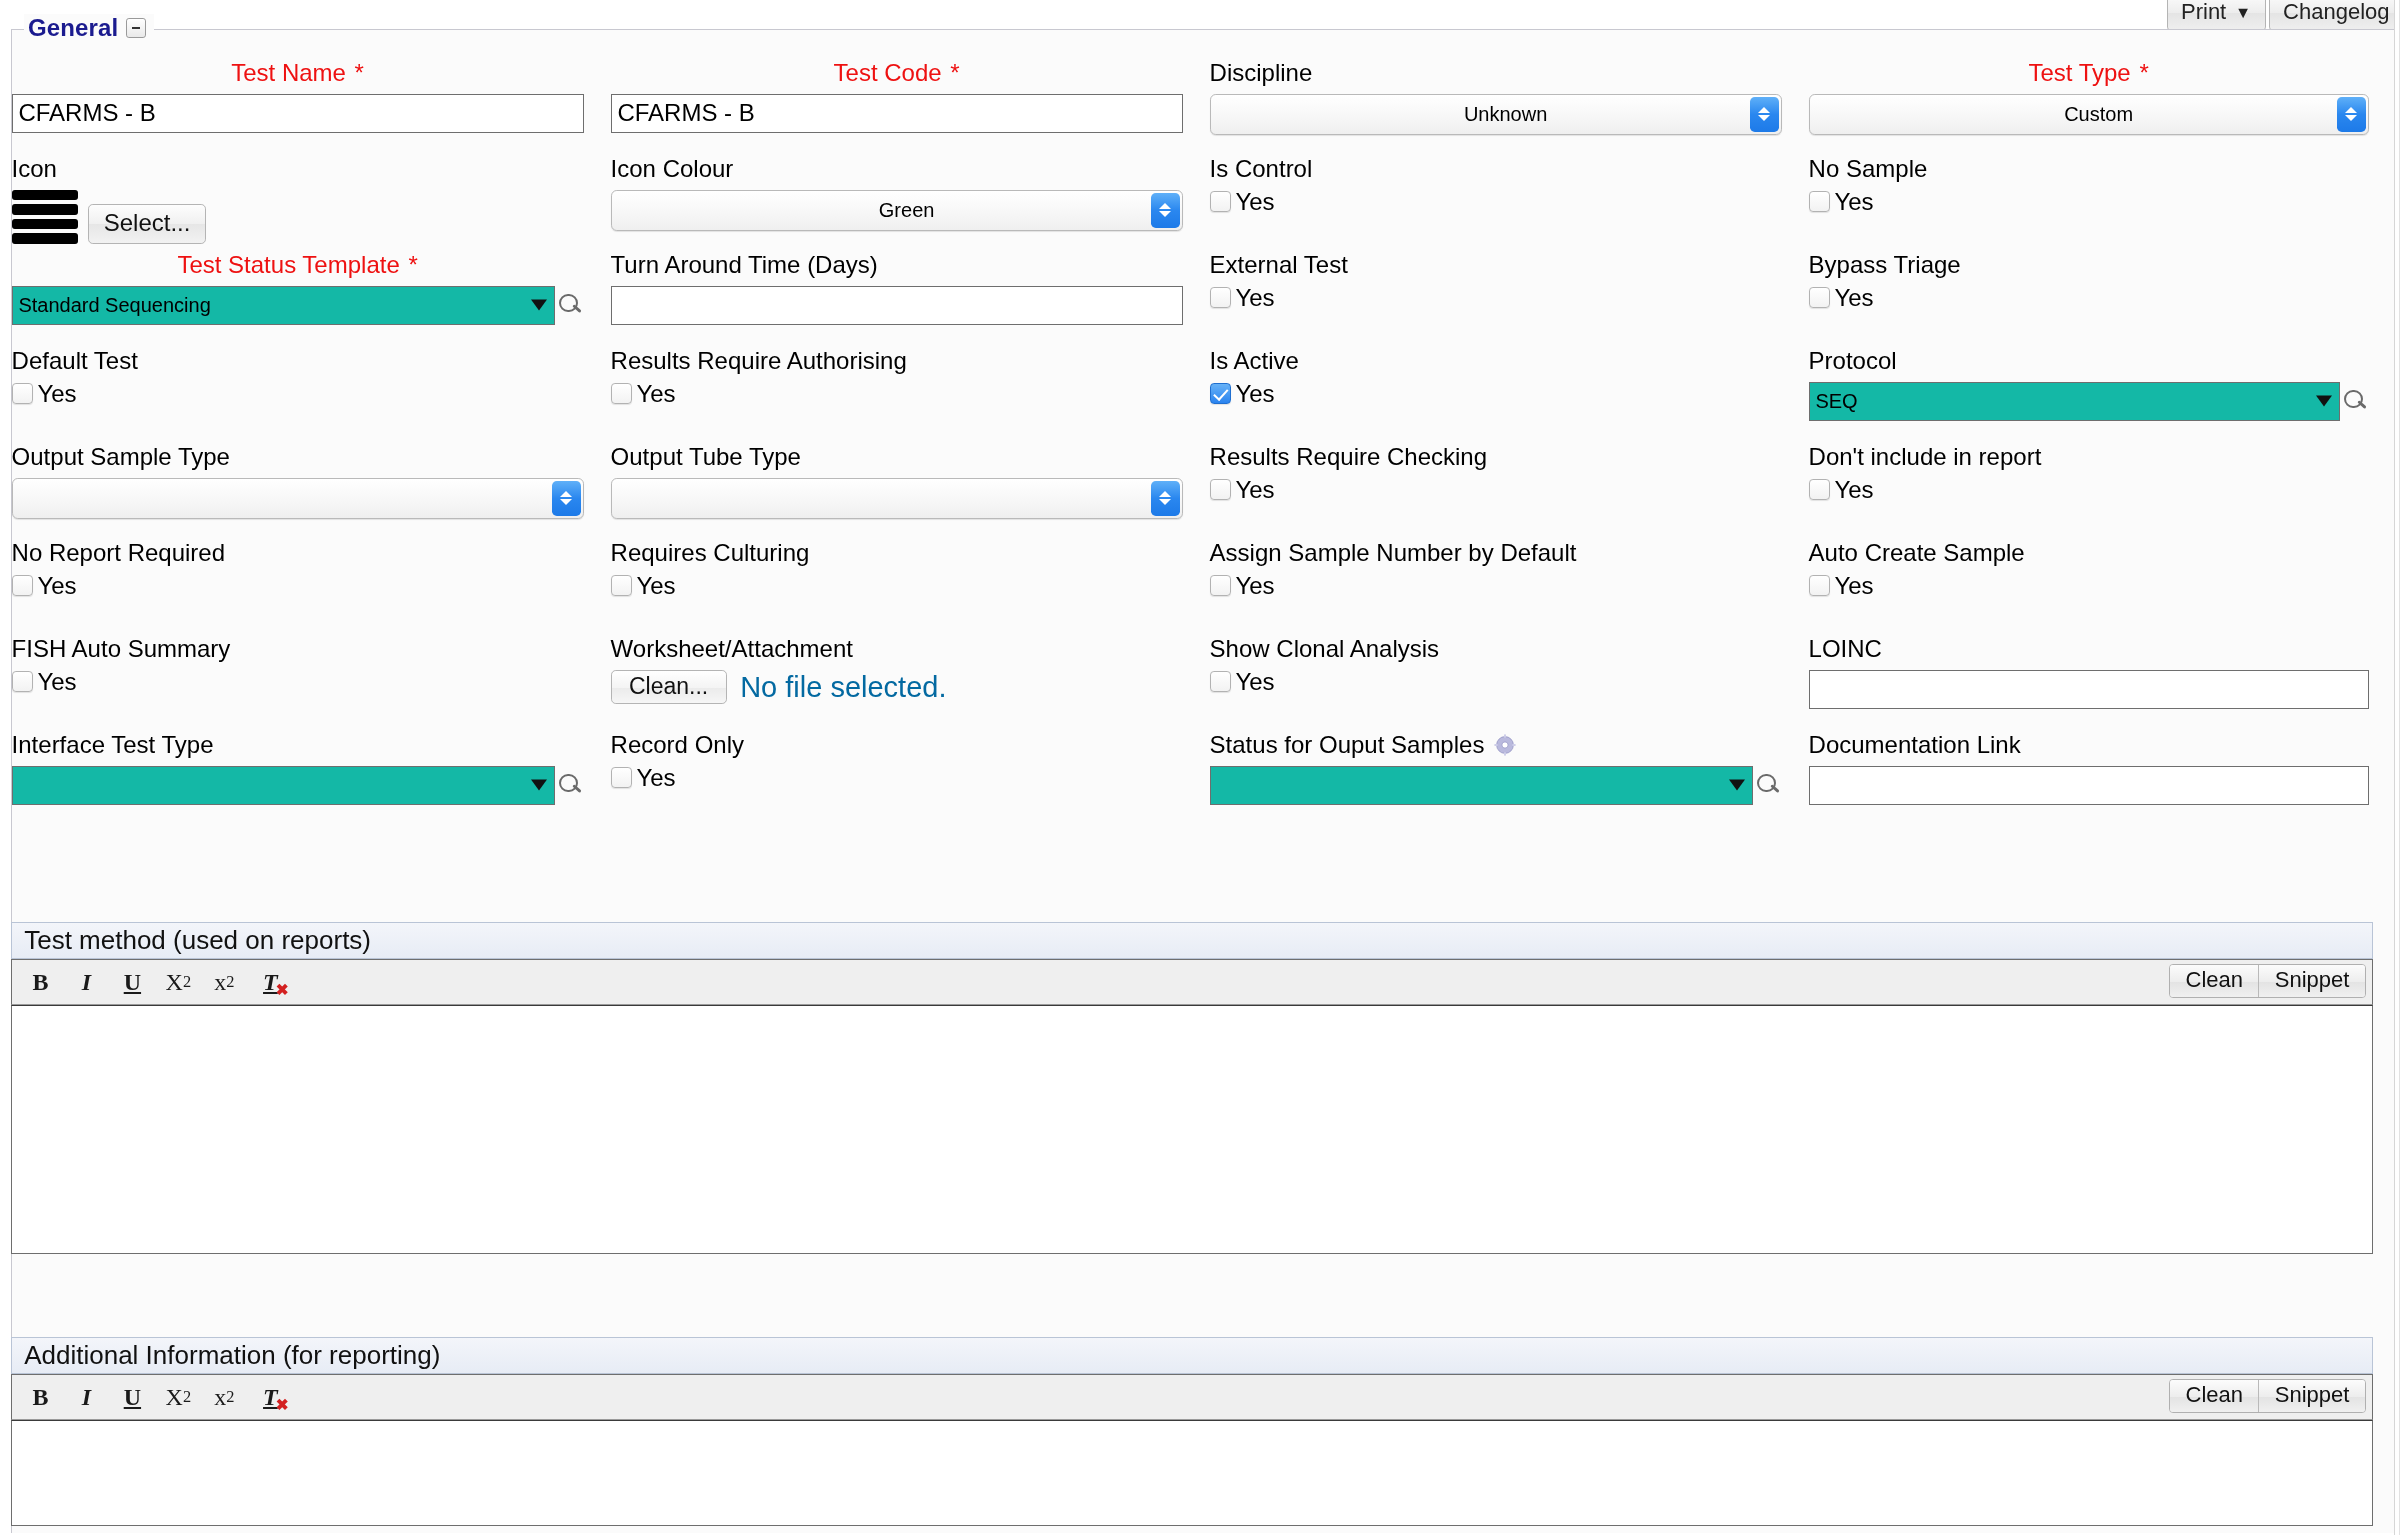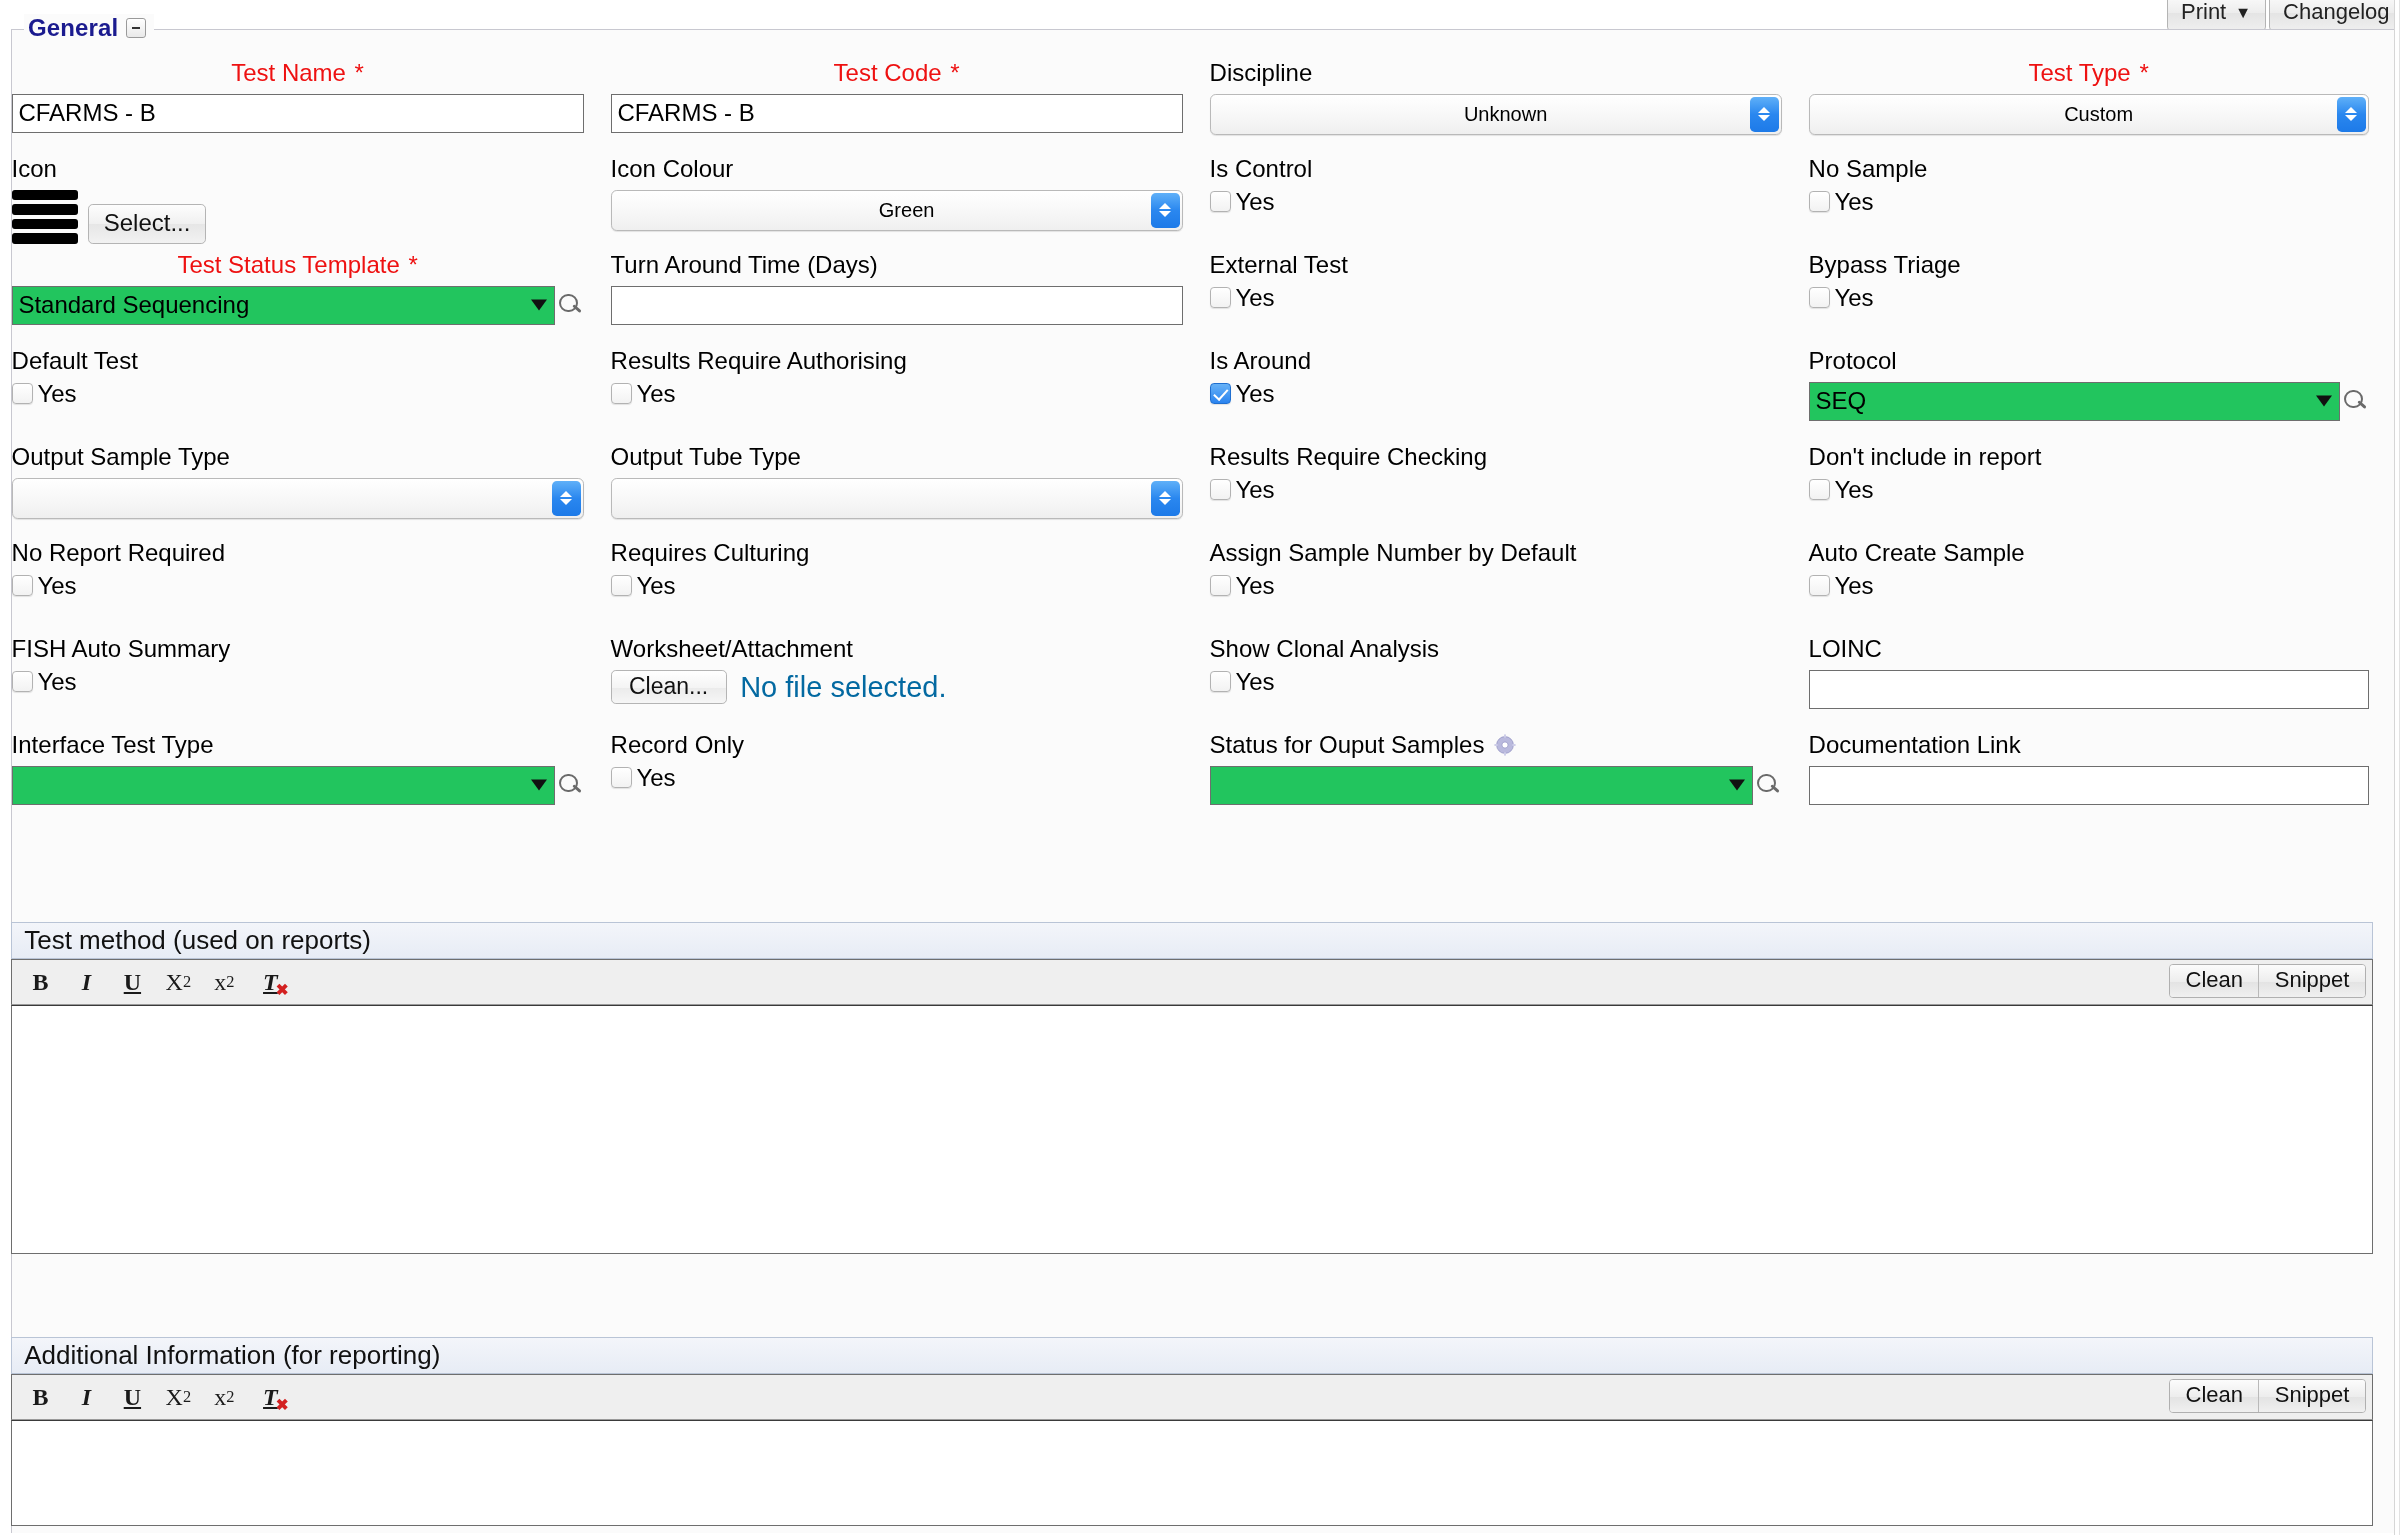--- a/index.html
+++ b/index.html
@@ -140,24 +140,24 @@
   .macselect .arrows i.up { border-bottom: 6.8px solid #fff; }
   .macselect .arrows i.dn { border-top: 6.8px solid #fff; }
 
   
   .combowrap { display: flex; align-items: center; }
   .combo {
     position: relative;
     flex: 1 1 auto;
     height: 39px;
     border: 1.9px solid #6e6e6e;
-    background: #22c55e;
+    background: #14b8a6;
     display: flex; align-items: center;
     padding: 0 33px 0 5.8px;
-    font-size: 24px;
+    font-size: 20px;
     color: #000;
     overflow: hidden;
   }
   .combo .caret {
     position: absolute; right: 6.8px; top: 50%;
     transform: translateY(-50%);
     width: 0; height: 0;
     border-left: 8.7px solid transparent;
     border-right: 8.7px solid transparent;
     border-top: 11.6px solid #111;
@@ -462,21 +462,21 @@
       </div>
     </div>
     <div class="cell rowslot">
       <div class="flabel">Results Require Authorising</div>
       <div class="ckrow">
         <span class="ckbox"></span>
         <span class="cklabel">Yes</span>
       </div>
     </div>
     <div class="cell rowslot">
-      <div class="flabel">Is Around</div>
+      <div class="flabel">Is Active</div>
       <div class="ckrow">
         <span class="ckbox on"></span>
         <span class="cklabel">Yes</span>
       </div>
     </div>
     <div class="cell rowslot">
       <div class="flabel">Protocol</div>
       <div class="combowrap">
         <div class="combo">
           <span>SEQ</span>

